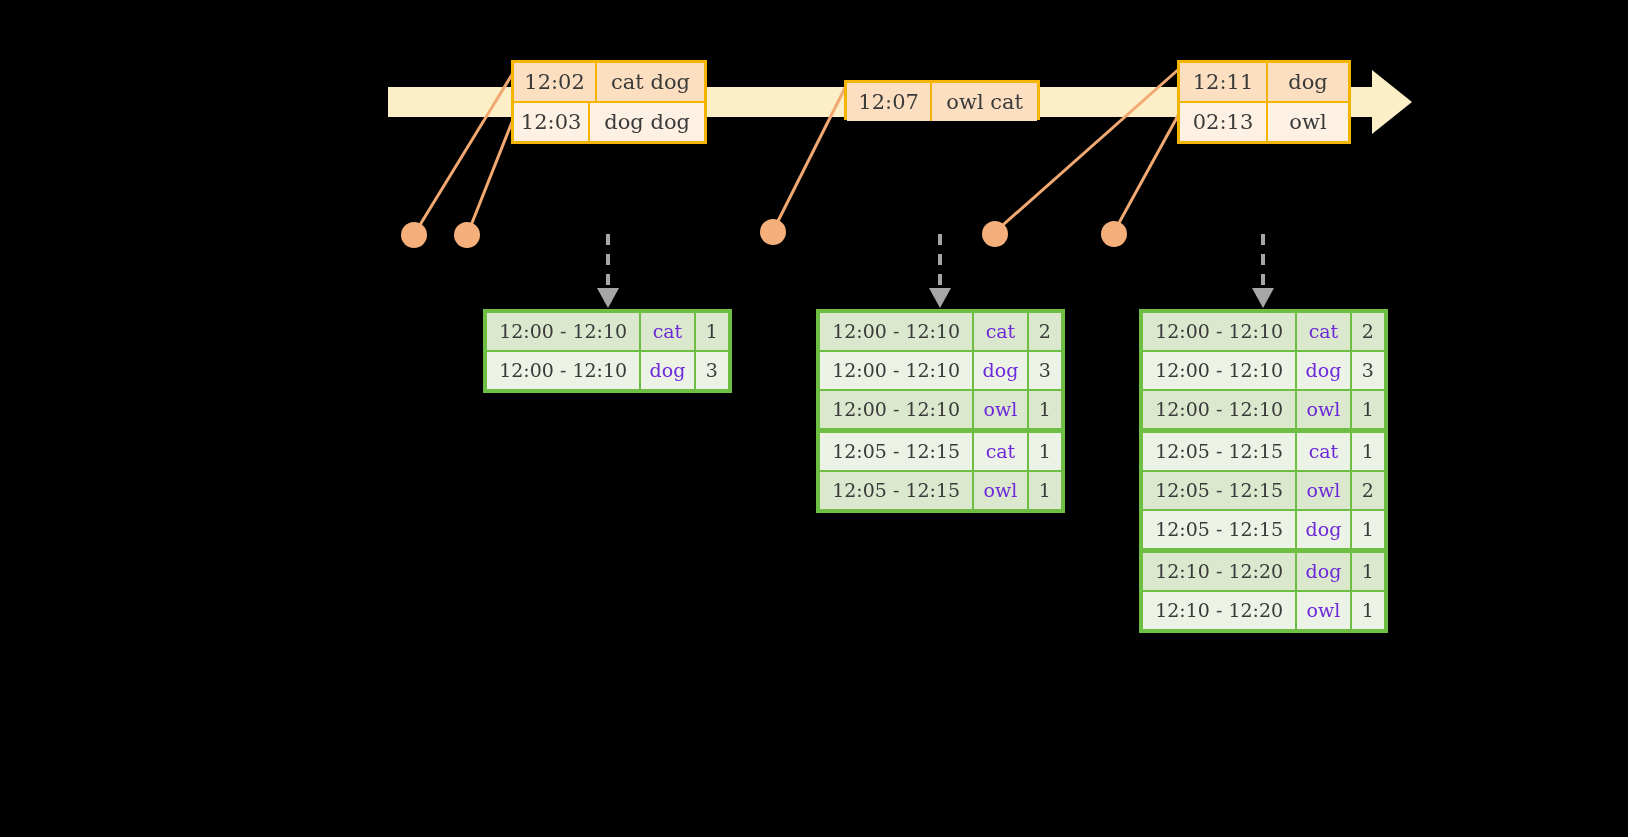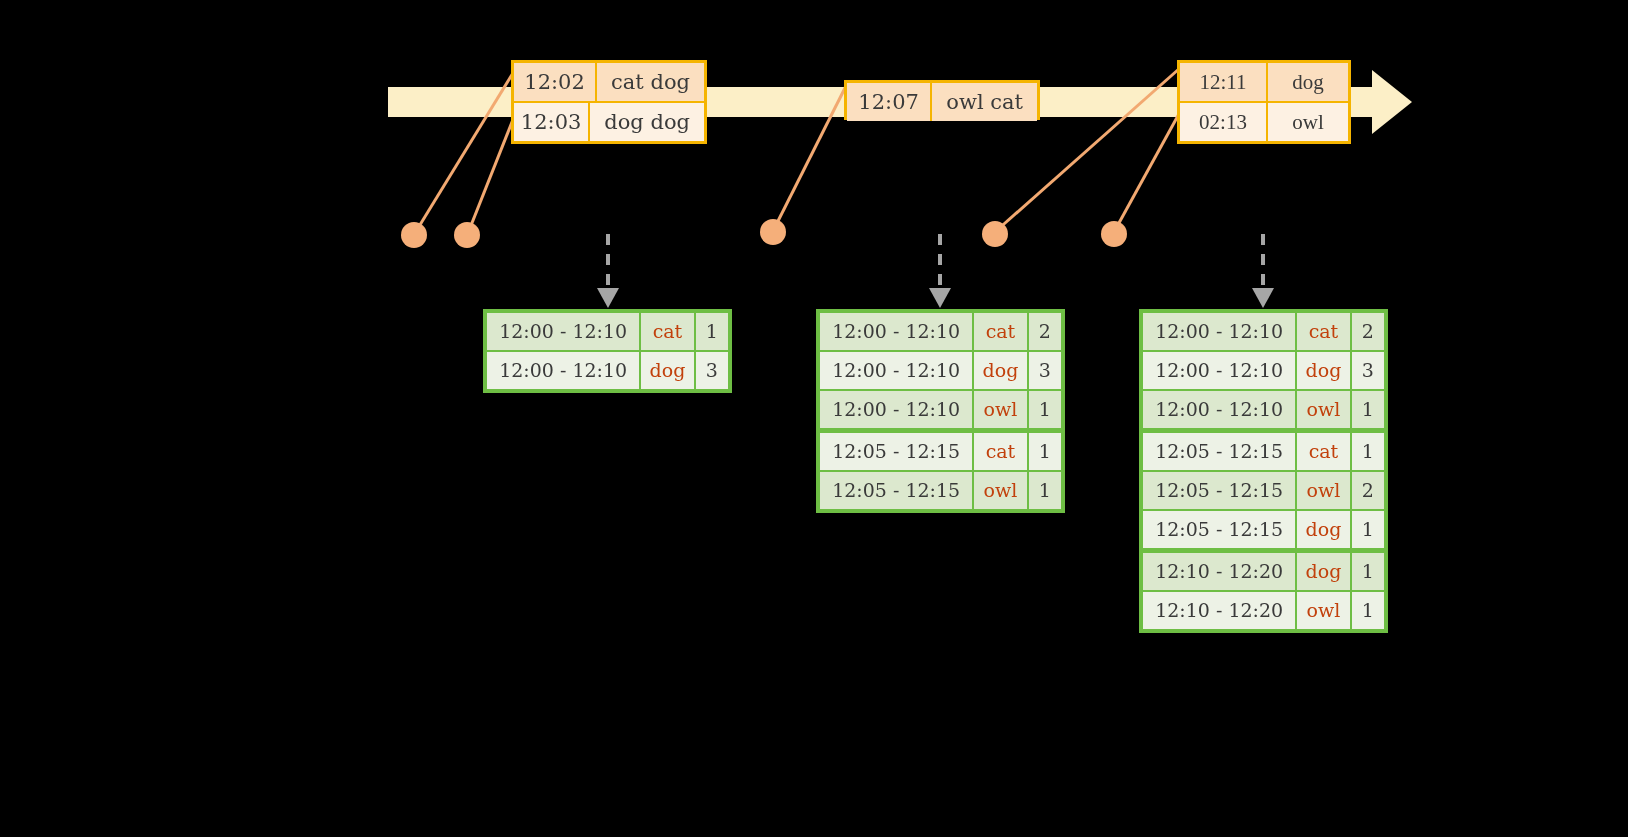--- a/index.html
+++ b/index.html
@@ -99,21 +99,21 @@
     font-size: 19px;
     color: #3a3a3a;
     line-height: 37px;
     border-right: 2px solid #6EBE44;
     white-space: nowrap;
   }
   .res-key {
     width: 58px;
     text-align: center;
     font-size: 19px;
-    color: #c2410c;
+    color: #6d28d9;
     line-height: 37px;
     border-right: 2px solid #6EBE44;
     white-space: nowrap;
   }
   .res-cnt {
     width: 36px;
     text-align: center;
     font-size: 19px;
     color: #3a3a3a;
     line-height: 37px;
@@ -171,21 +171,21 @@
     </div>
   </div>
 
   <div class="event-box" style="left:836px; top:80px; width:196px; height:40px;">
     <div class="event-row shade-dark">
       <div class="ev-time">12:07</div>
       <div class="ev-val">owl cat</div>
     </div>
   </div>
 
-  <div class="event-box" style="left:1169px; top:60px; width:174px; height:84px;font-family:Liberation Serif, serif;">
+  <div class="event-box" style="left:1169px; top:60px; width:174px; height:84px;">
     <div class="event-row shade-dark">
       <div class="ev-time">12:11</div>
       <div class="ev-val">dog</div>
     </div>
     <div class="event-row shade-light">
       <div class="ev-time">02:13</div>
       <div class="ev-val">owl</div>
     </div>
   </div>
 

